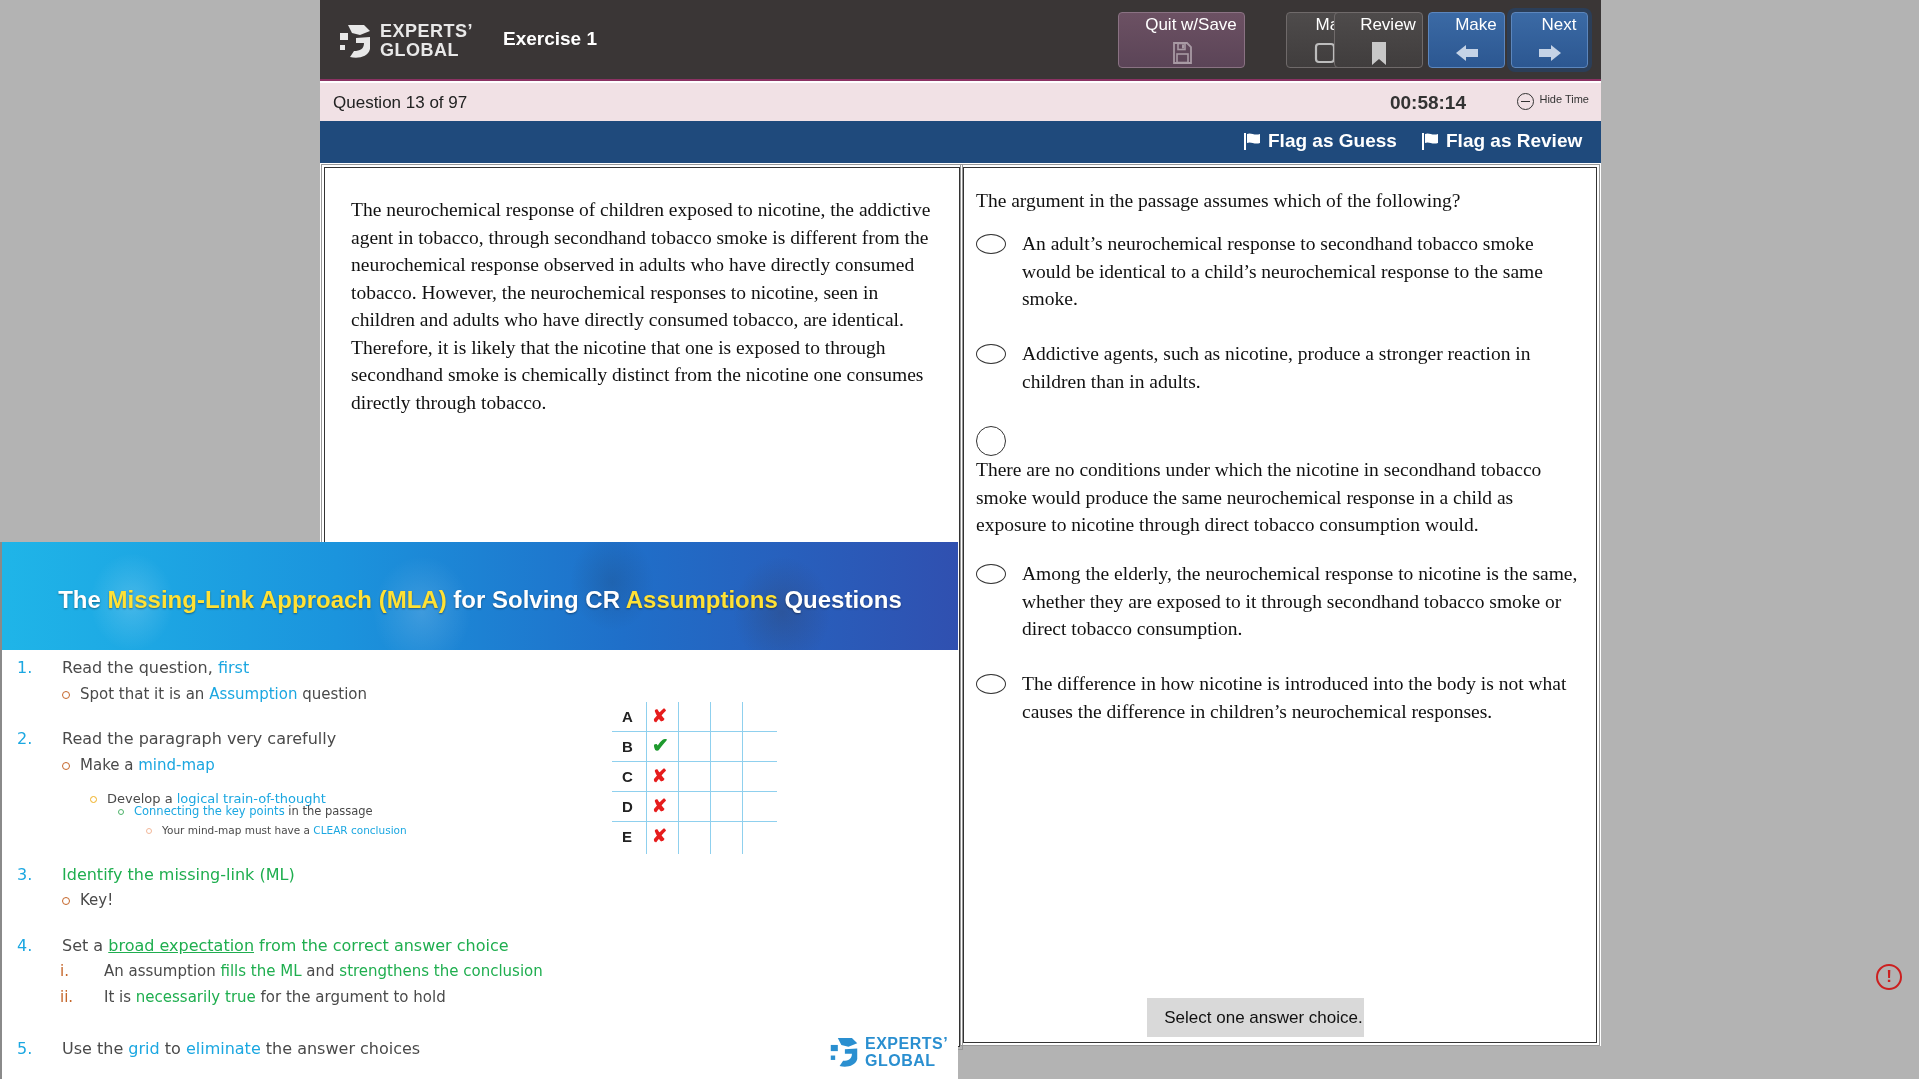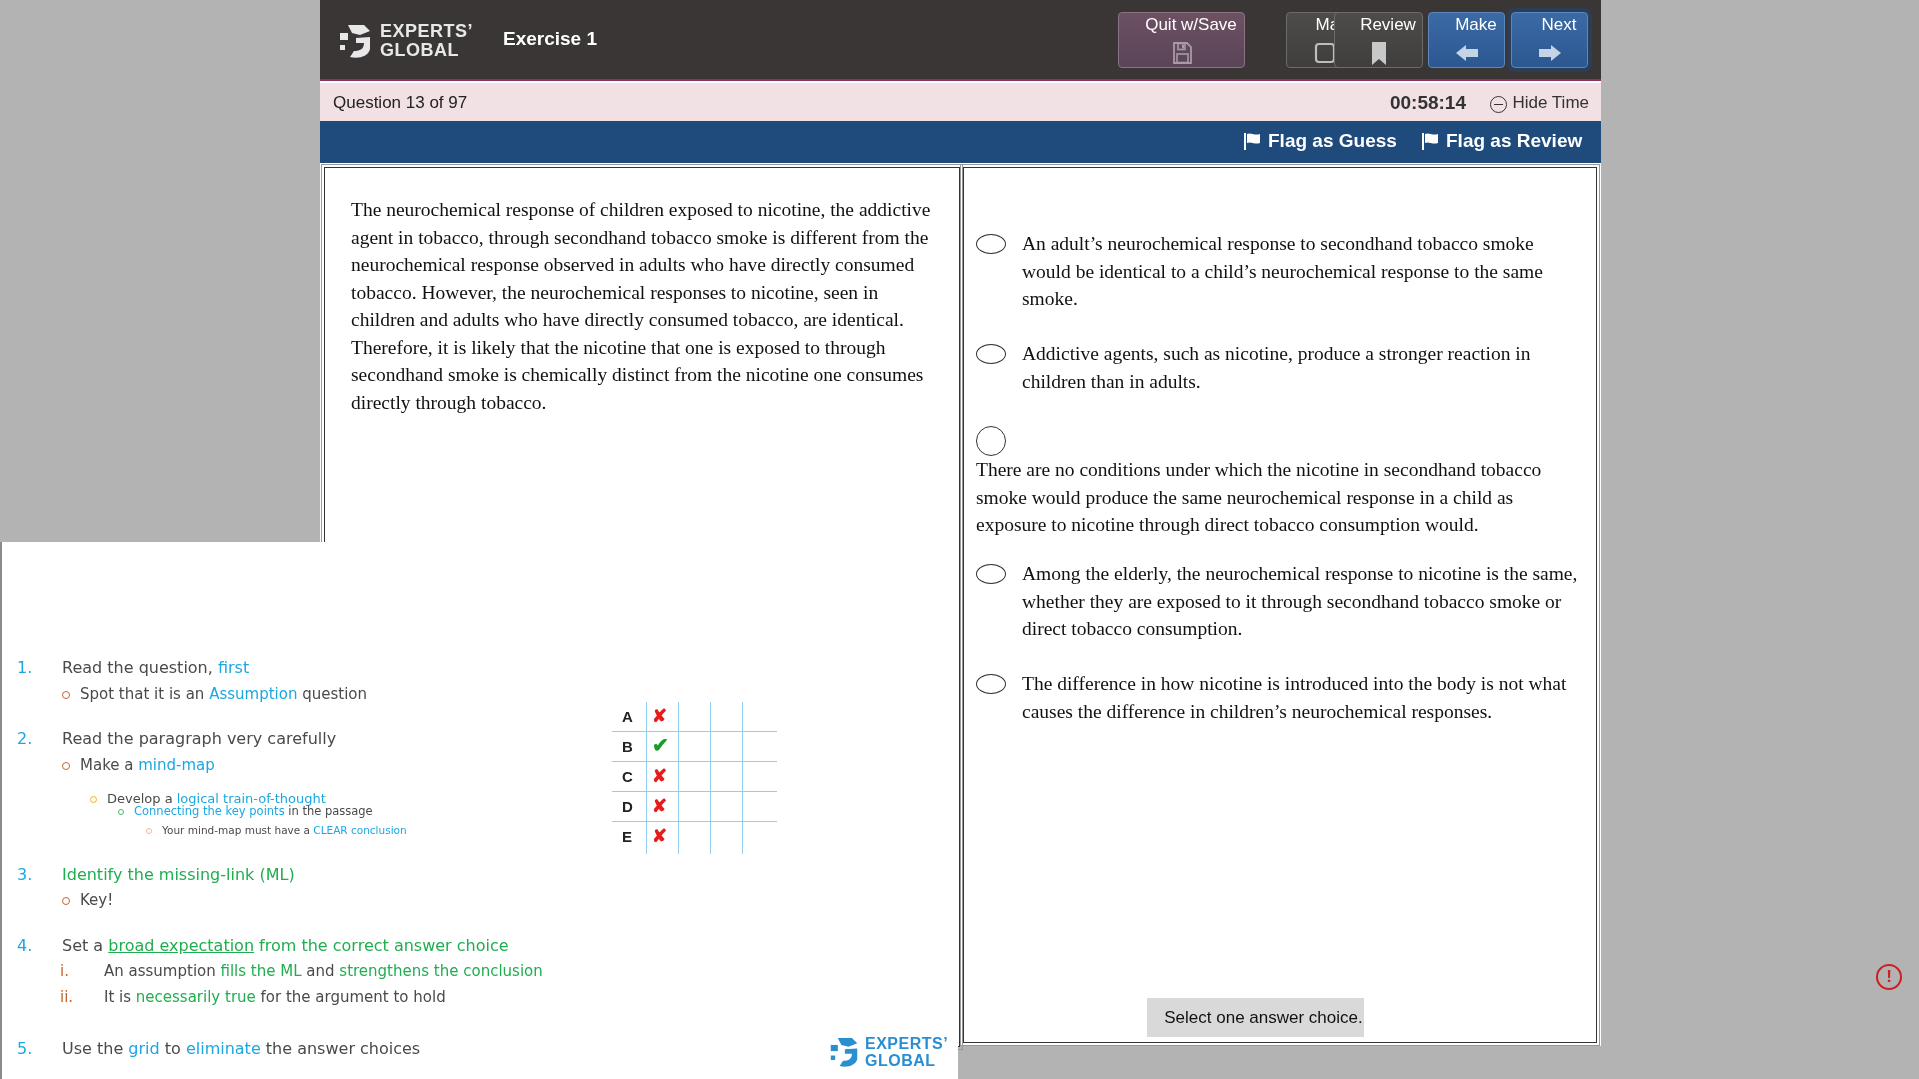--- a/index.html
+++ b/index.html
@@ -19,21 +19,21 @@
   .nav-btn .ico { display: block; margin: 6px auto 0; width: 24px; height: 24px; }
   .btn-quit { left: 798px; width: 127px; background: linear-gradient(#6c5163, #5b4457); border-color: #8a7283; }
   .btn-mark { left: 966px; width: 78px; background: linear-gradient(#4e4b4b, #403d3d); }
   .btn-review { left: 1014px; width: 89px; background: linear-gradient(#4e4b4b, #403d3d); }
   .btn-back { left: 1108px; width: 77px; background: linear-gradient(#3b6aa5, #2c5791); border-color: #5c86bd; }
   .btn-next { left: 1191px; width: 77px; background: linear-gradient(#3b6aa5, #2c5791); border-color: #5c86bd; box-shadow: 0 0 0 4px #2b3e58; }
 
   .qbar { position: absolute; left: 0; top: 83px; width: 100%; height: 38px; background: #f1e1e5; }
   .qcount { position: absolute; left: 13px; top: 10px; font-size: 17px; color: #222; }
   .timer { position: absolute; right: 135px; top: 9px; font-size: 19px; font-weight: bold; color: #333; }
-  .hide-time { position: absolute; right: 12px; top: 10px; font-size: 17px; color: #333; display: flex; align-items: flex-end; cursor: pointer; }
+  .hide-time { position: absolute; right: 12px; top: 10px; font-size: 11px; color: #333; display: flex; align-items: flex-start; cursor: pointer; }
   .hide-time .minus-circle { width: 17px; height: 17px; border: 1.5px solid #333; border-radius: 50%; position: relative; margin-right: 5px; }
   .hide-time .minus-circle::after { content: ""; position: absolute; left: 3px; right: 3px; top: 6.5px; height: 1.5px; background: #333; }
 
   .flagbar { position: absolute; left: 0; top: 121px; width: 100%; height: 42px; background: #1f4a7c; }
   .flag-btn { position: absolute; top: 9px; color: #ffffff; font-weight: bold; font-size: 19px; display: flex; align-items: center; cursor: pointer; }
   .flag-btn svg { margin-right: 7px; }
   .flag-guess { left: 923px; }
   .flag-review { left: 1101px; }
 
   .panel-left { position: absolute; left: 4px; top: 167px; width: 636px; height: 880px; border: 1px solid #333; outline: 1px solid #999; outline-offset: 2px; }
@@ -160,20 +160,21 @@
       </svg>
       <span>Flag as Review</span>
     </div>
   </div>
 
   <div class="panel-left">
     <div class="passage">The neurochemical response of children exposed to nicotine, the addictive agent in tobacco, through secondhand tobacco smoke is different from the neurochemical response observed in adults who have directly consumed tobacco. However, the neurochemical responses to nicotine, seen in children and adults who have directly consumed tobacco, are identical. Therefore, it is likely that the nicotine that one is exposed to through secondhand smoke is chemically distinct from the nicotine one consumes directly through tobacco.</div>
   </div>
 
   <div class="panel-right">
+    <div class="question">The argument in the passage assumes which of the following?</div>
 
     <div class="choice" style="top:62px;">
       <span class="radio"></span>
       <span class="choice-text">An adult’s neurochemical response to secondhand tobacco smoke would be identical to a child’s neurochemical response to the same smoke.</span>
     </div>
     <div class="choice" style="top:172px;">
       <span class="radio"></span>
       <span class="choice-text">Addictive agents, such as nicotine, produce a stronger reaction in children than in adults.</span>
     </div>
     <div class="choice" style="top:254px;flex-direction:column;">
@@ -189,20 +190,25 @@
       <span class="choice-text">The difference in how nicotine is introduced into the body is not what causes the difference in children’s neurochemical responses.</span>
     </div>
 
     <div class="select-hint">Select one answer choice.</div>
   </div>
 </div>
 
 <div class="alert-icon">!</div>
 
 <div class="slide">
+  <div class="banner">
+    <div class="banner-title">
+      <span>The </span><span class="hl">Missing-Link Approach (MLA)</span><span> for Solving CR </span><span class="hl">Assumptions</span><span> Questions</span>
+    </div>
+  </div>
 
   <div class="steps">
     <div class="step" style="top:8px;">
       <span class="num">1.</span>
       <span class="txt"><span>Read the question, </span><span class="blue">first</span></span>
     </div>
     <div class="sub" style="left:60px; top:35px; font-size:15px;">
       <span class="b" style="border:1.5px solid #c5662a;"></span><span>Spot that it is an </span><span class="blue">Assumption</span><span> question</span>
     </div>
 

